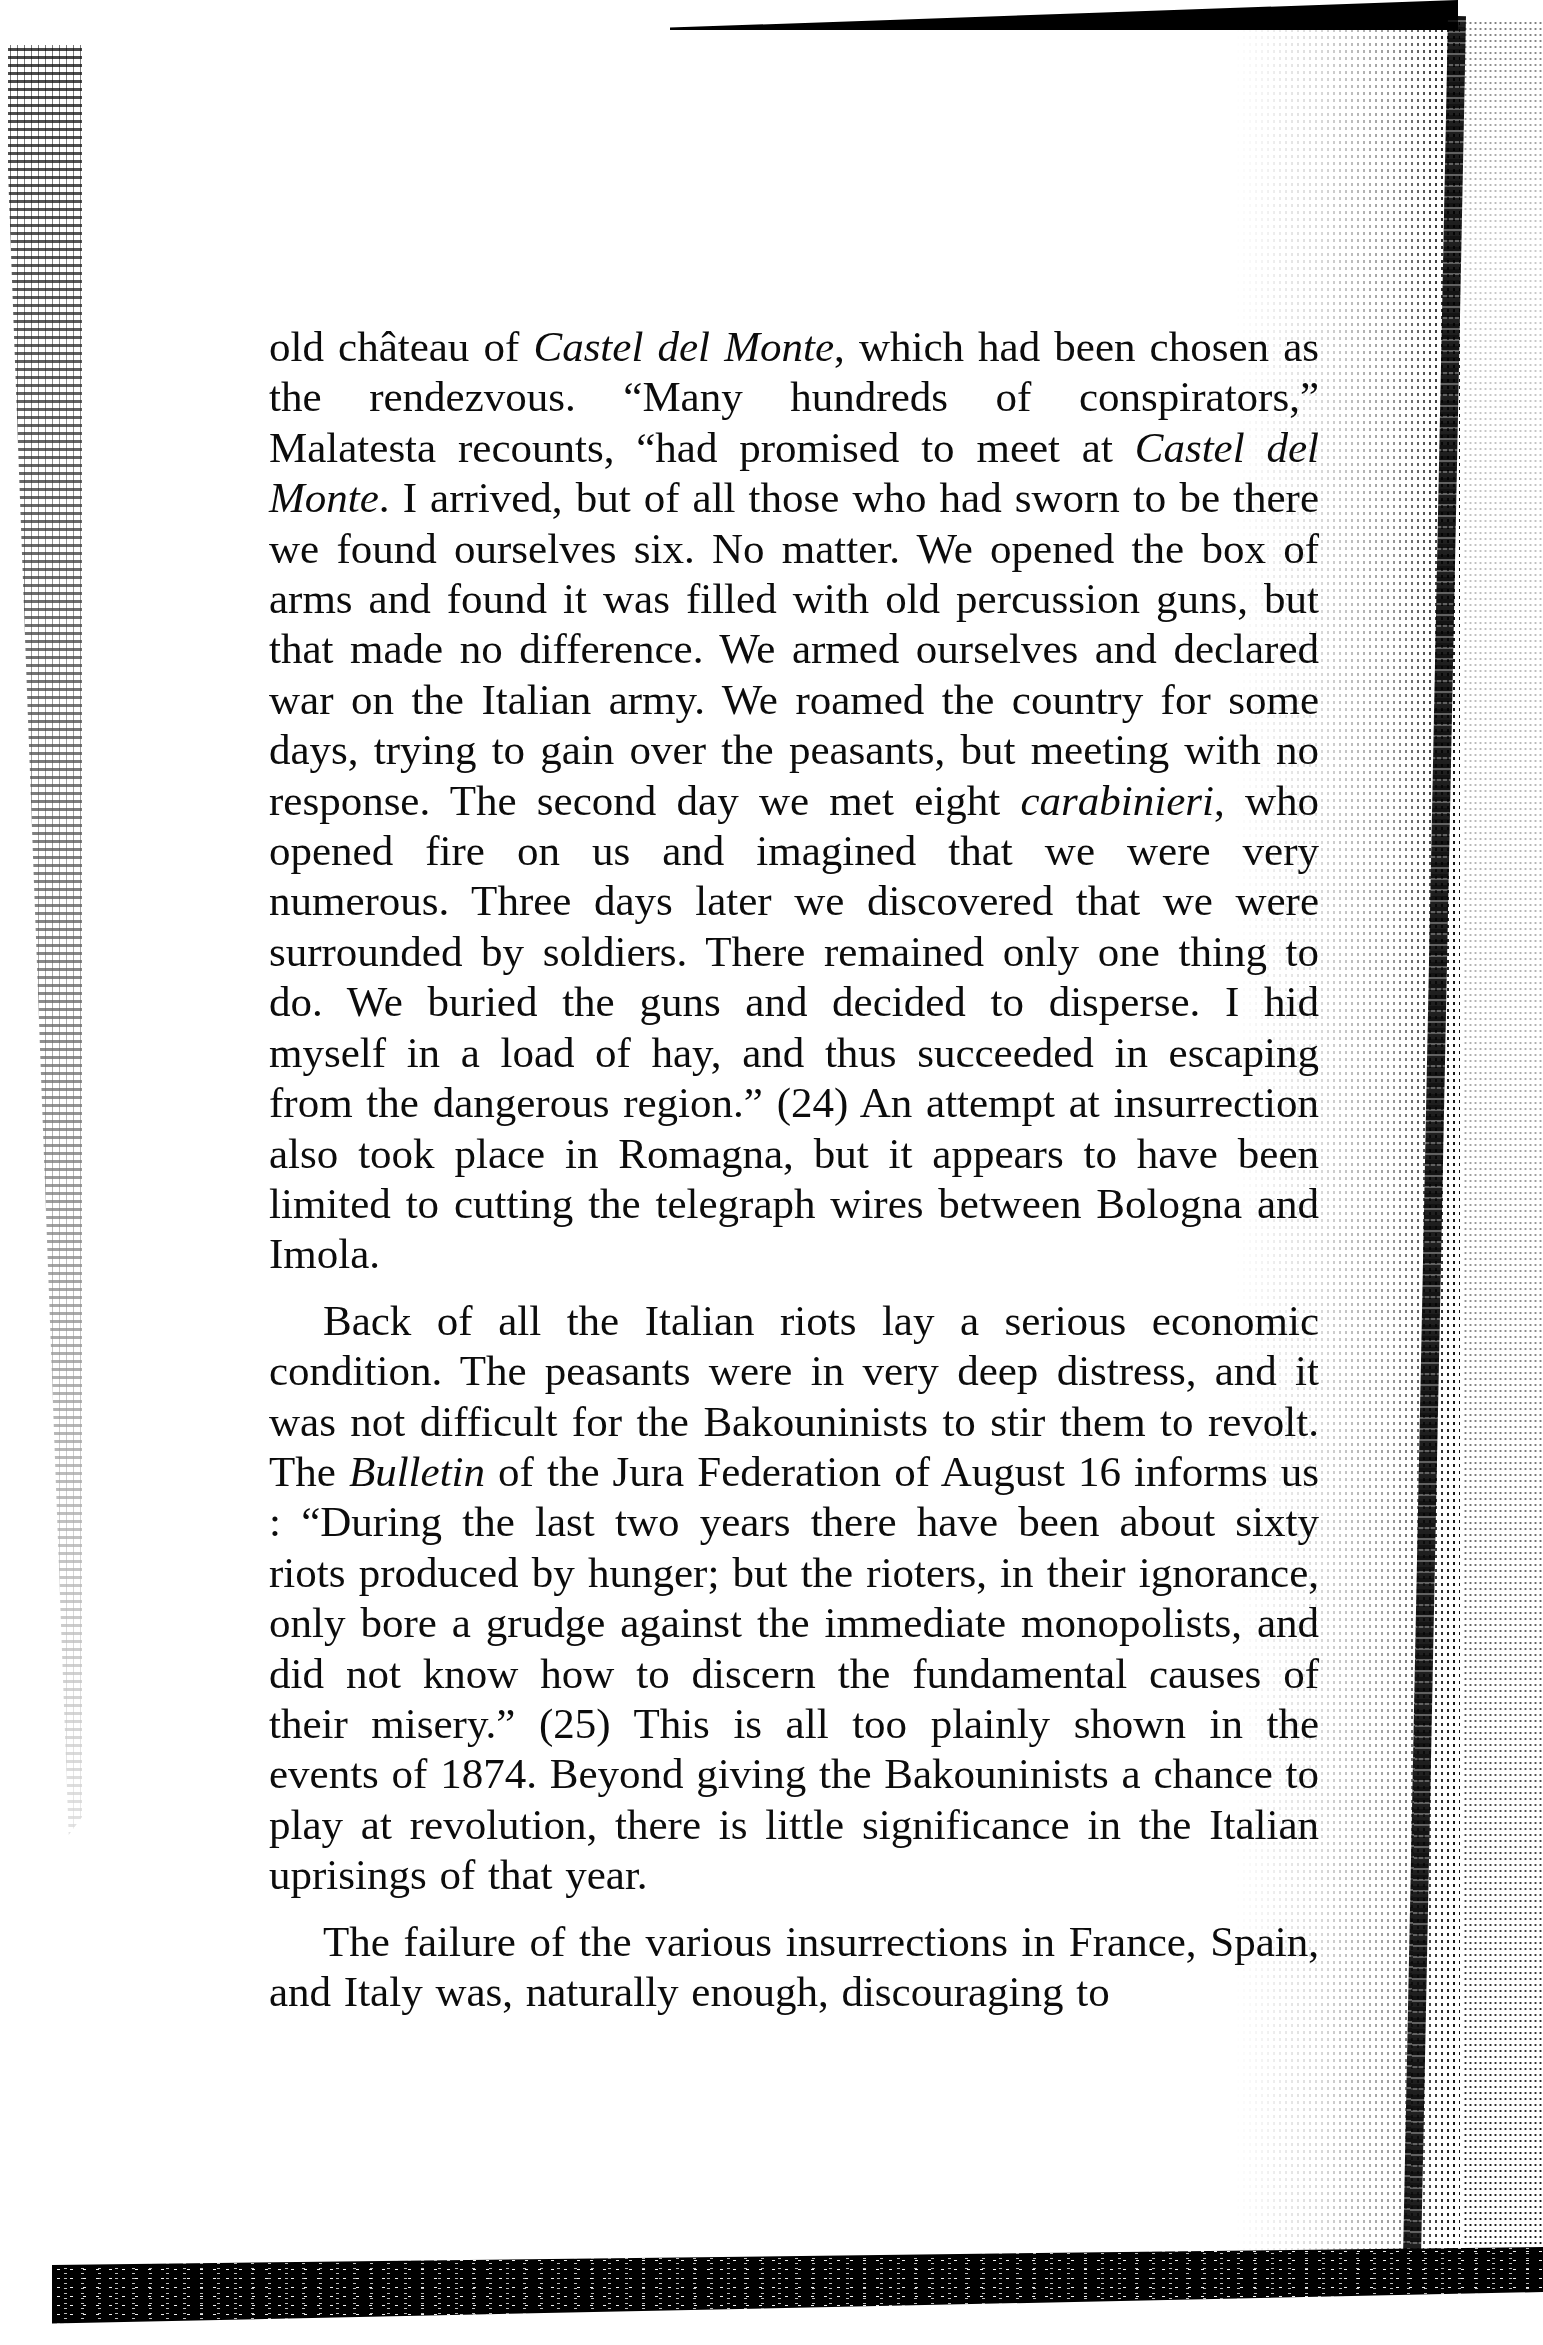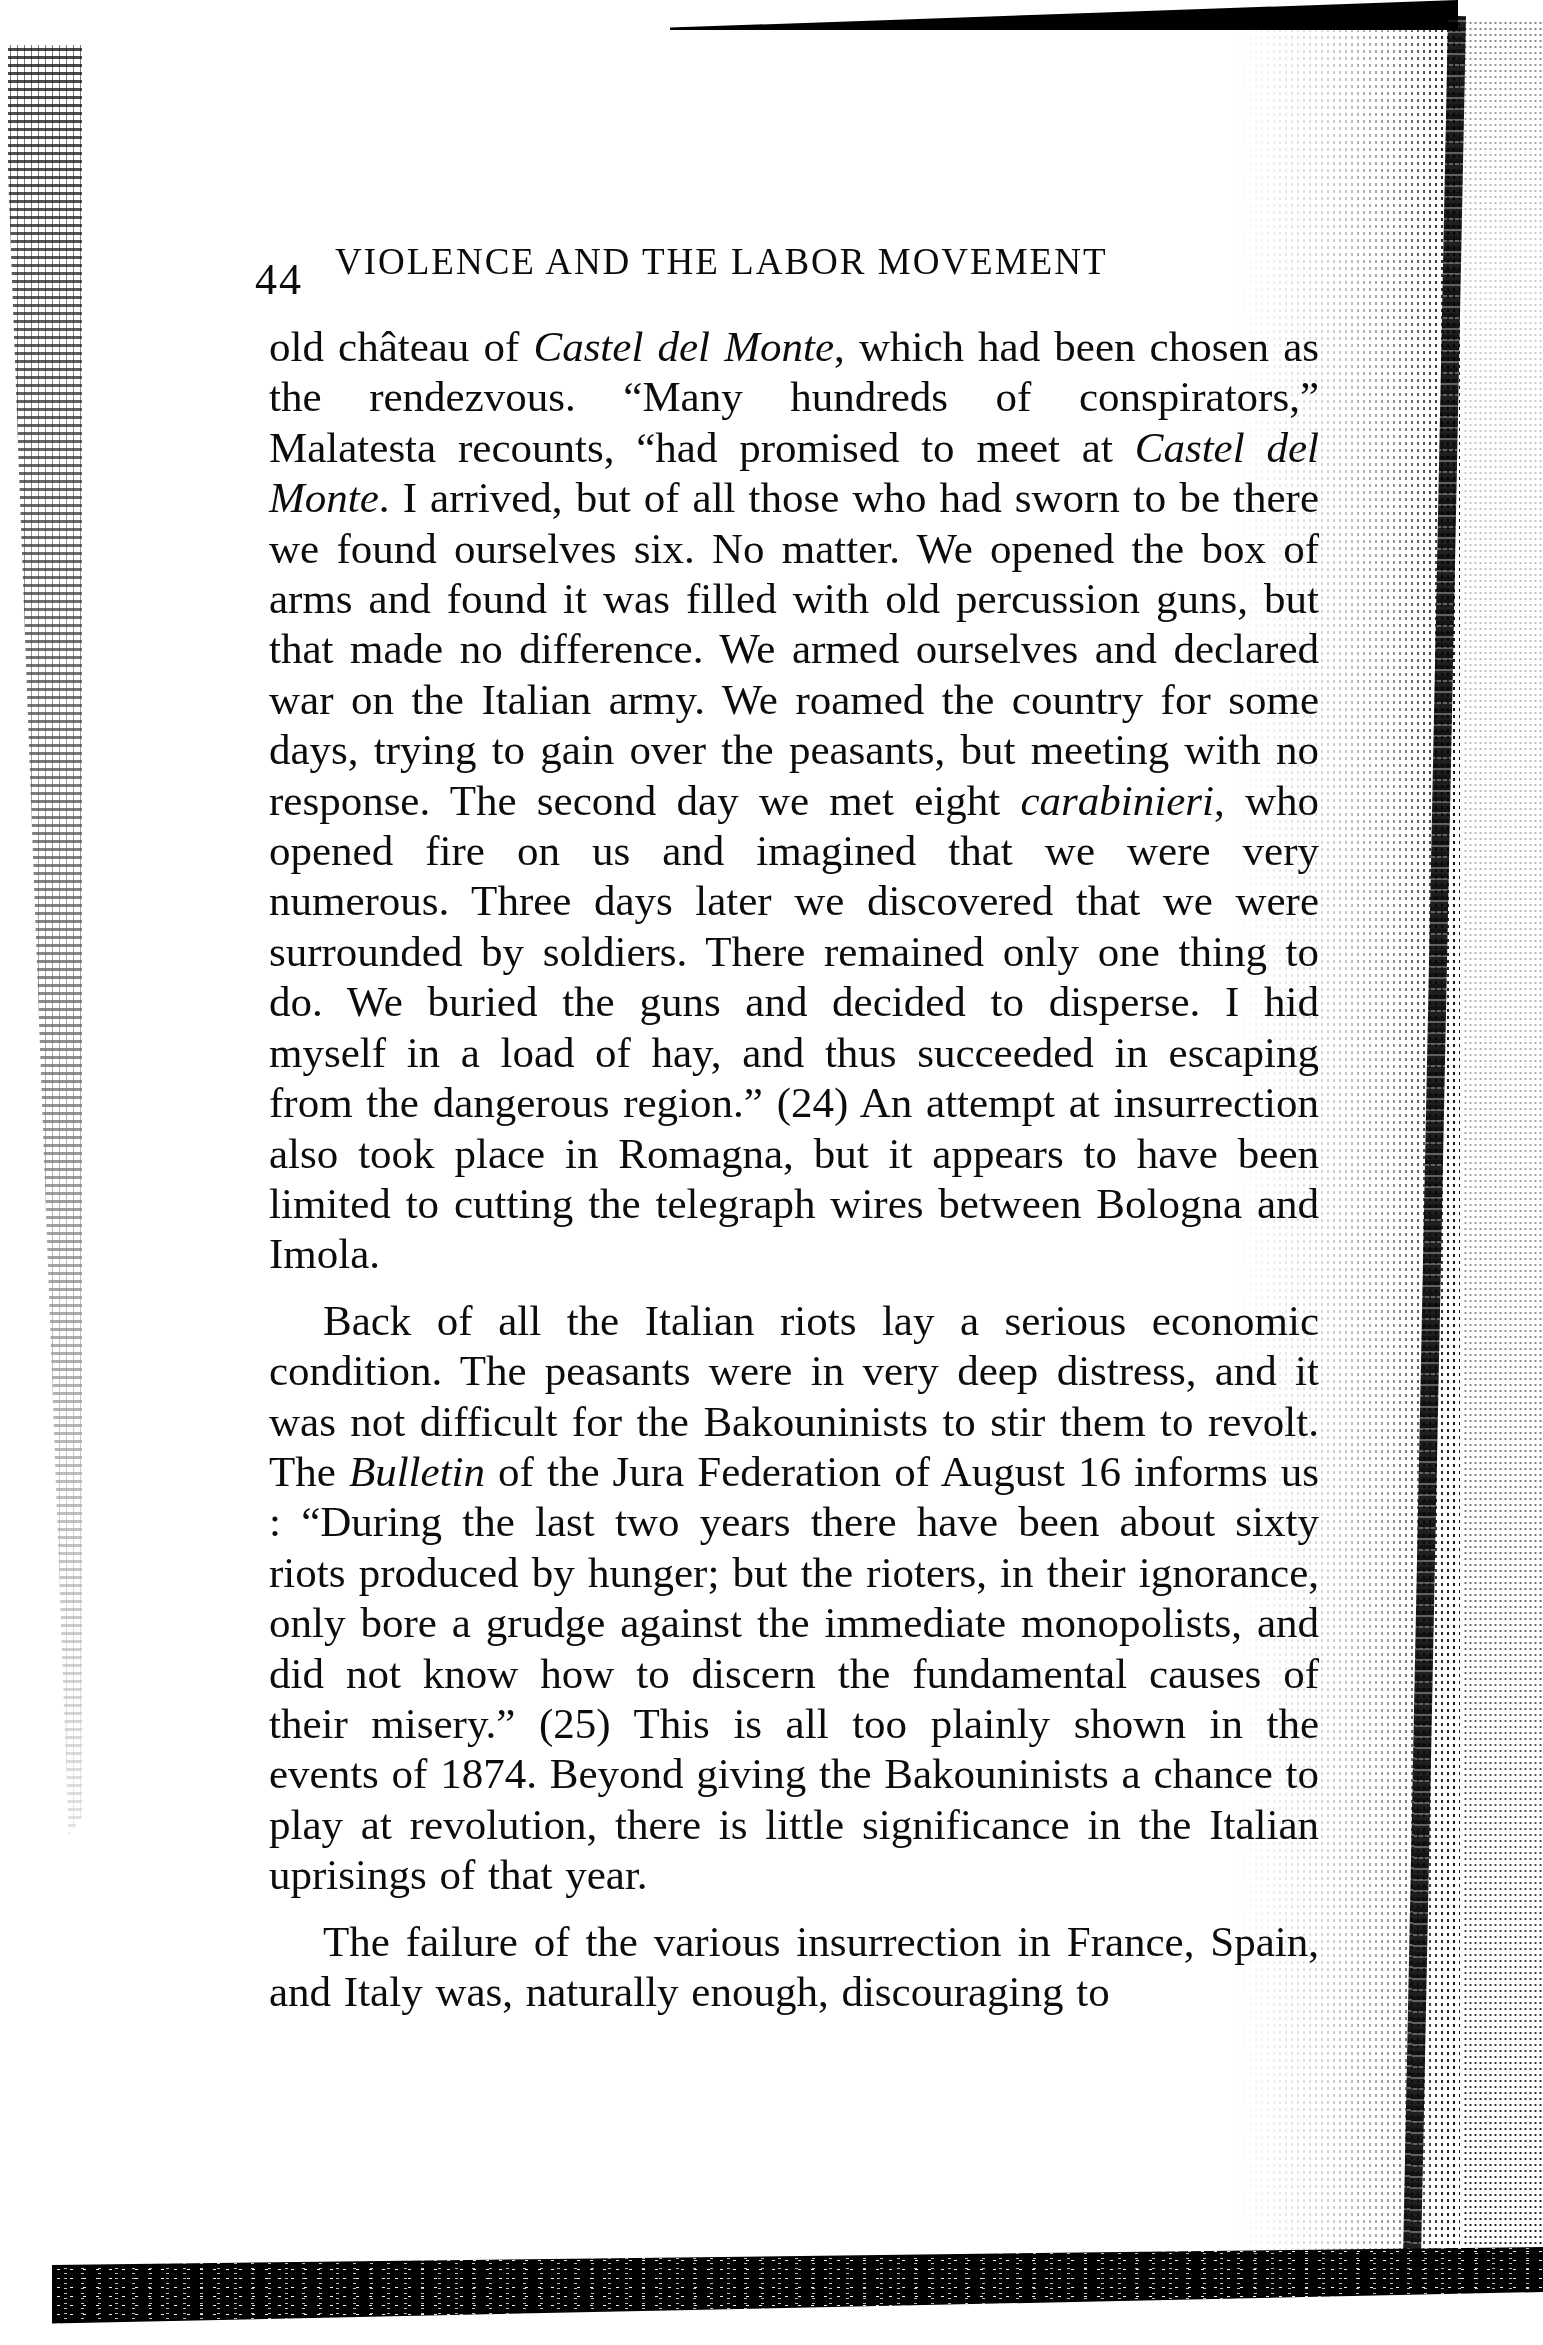--- a/index.html
+++ b/index.html
@@ -81,24 +81,20 @@
 
 <div class="page">
 
   <div class="top-wedge"></div>
   <div class="left-binding"></div>
   <div class="right-stipple"></div>
   <div class="right-streak"></div>
   <div class="right-outer"></div>
   <div class="bottom-bar"></div>
 
-  <div class="header">
-    <span class="pagenum">44</span>
-    <span class="running-title">VIOLENCE AND THE LABOR MOVEMENT</span>
-  </div>
 
   <div class="body-text">
     <p><span>old château of </span><em>Castel del Monte</em><span>, which had been chosen as the rendezvous. “Many hundreds of conspirators,” Malatesta recounts, “had promised to meet at </span><em>Castel del Monte</em><span>. I arrived, but of all those who had sworn to be there we found ourselves six. No matter. We opened the box of arms and found it was filled with old percussion guns, but that made no difference. We armed ourselves and declared war on the Italian army. We roamed the country for some days, trying to gain over the peasants, but meeting with no response. The second day we met eight </span><em>carabinieri</em><span>, who opened fire on us and imagined that we were very numerous. Three days later we discovered that we were surrounded by soldiers. There remained only one thing to do. We buried the guns and decided to disperse. I hid myself in a load of hay, and thus succeeded in escaping from the dangerous region.” (24) An attempt at insurrection also took place in Romagna, but it appears to have been limited to cutting the telegraph wires between Bologna and Imola.</span></p>
     <p class="indent"><span>Back of all the Italian riots lay a serious economic condition. The peasants were in very deep distress, and it was not difficult for the Bakouninists to stir them to revolt. The </span><em>Bulletin</em><span> of the Jura Federation of August 16 informs us : “During the last two years there have been about sixty riots produced by hunger; but the rioters, in their ignorance, only bore a grudge against the immediate monopolists, and did not know how to discern the fundamental causes of their misery.” (25) This is all too plainly shown in the events of 1874. Beyond giving the Bakouninists a chance to play at revolution, there is little significance in the Italian uprisings of that year.</span></p>
-    <p class="indent"><span>The failure of the various insurrection in France, Spain, and Italy was, naturally enough, discouraging to</span></p>
+    <p class="indent"><span>The failure of the various insurrections in France, Spain, and Italy was, naturally enough, discouraging to</span></p>
   </div>
 
 </div>
 
 </body></html>

